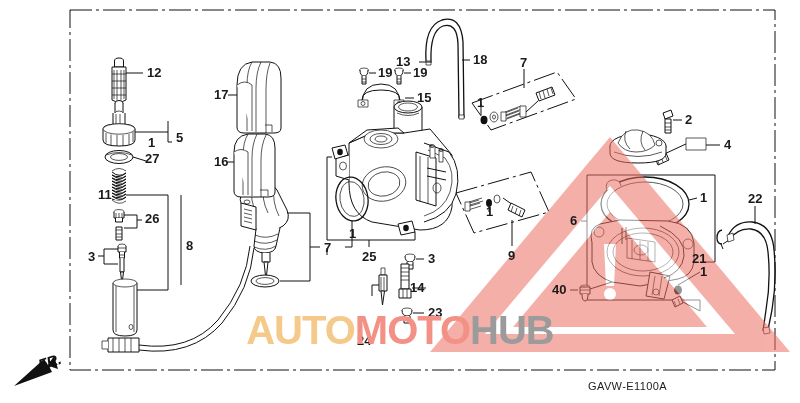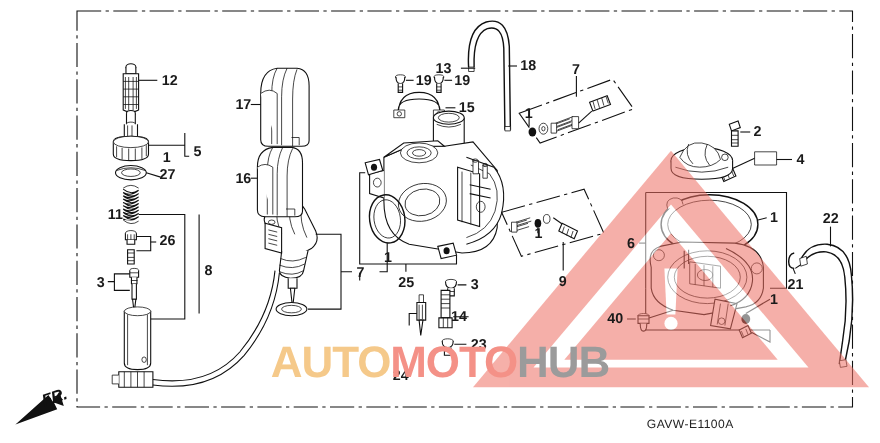--- a/index.html
+++ b/index.html
@@ -437,21 +437,21 @@
   <div class="lbl" style="left:486px;top:205px;">1</div>
   <div class="lbl" style="left:508px;top:249px;">9</div>
   <div class="lbl" style="left:410px;top:281px;">14</div>
   <div class="lbl" style="left:357px;top:299px;margin-top:35px;">24</div>
   <div class="lbl" style="left:428px;top:306px;">23</div>
   <div class="lbl" style="left:685px;top:113px;">2</div>
   <div class="lbl" style="left:724px;top:138px;">4</div>
   <div class="lbl" style="left:700px;top:191px;">1</div>
   <div class="lbl" style="left:570px;top:214px;">6</div>
   <div class="lbl" style="left:748px;top:192px;">22</div>
-  <div class="lbl" style="left:716px;top:252px;text-align:center;">21</div>
+  <div class="lbl" style="left:692px;top:252px;text-align:center;">21</div>
   <div class="lbl" style="left:700px;top:265px;">1</div>
   <div class="lbl" style="left:552px;top:283px;">40</div>
 
   <div class="fr" style="left:36px;top:357px;transform:rotate(-18deg);transform-origin:0 0;">FR.</div>
 
   <div id="wm-text">
     <span class="a">AUTO</span><span class="m">MOTO</span><span class="h">HUB</span>
   </div>
 
   <div class="code" style="left:588px;top:380px;">GAVW-E1100A</div>

